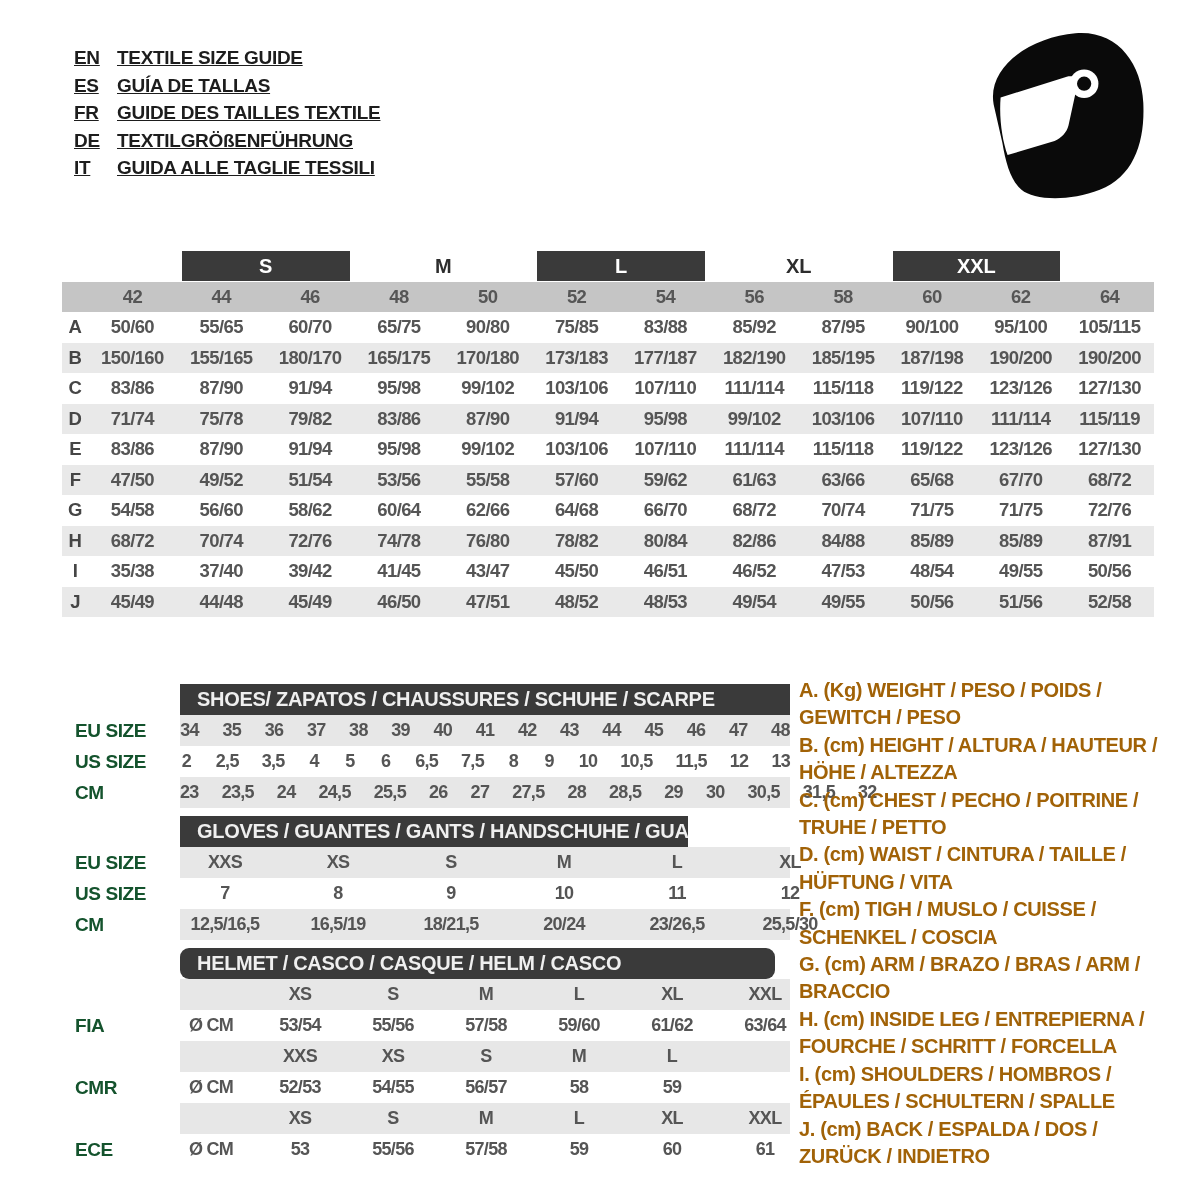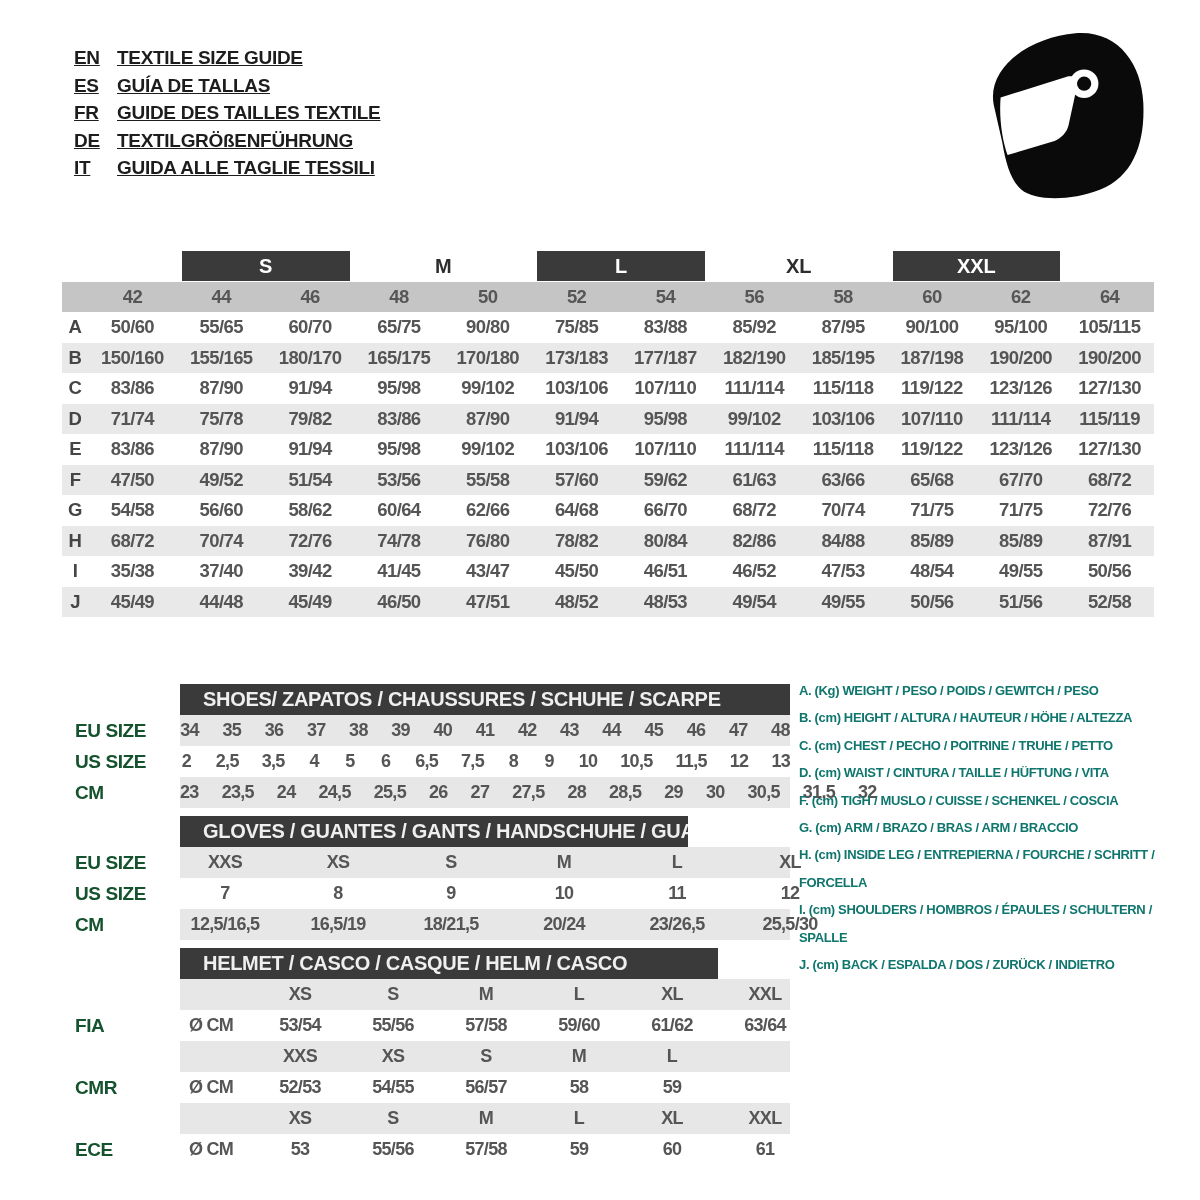--- a/index.html
+++ b/index.html
@@ -32,40 +32,40 @@
   .t-cell { display:flex; align-items:center; justify-content:center;
             font-size:18.5px; font-weight:700; color:#555; letter-spacing:-0.6px; }
   .num-row .t-cell { color:#565656; }
   .data-row { height:30.5px; }
   .data-row.shaded { background:#e9e9e9; }
   .row-label { color:#454545; }
 
   
   .bottom-left { position:absolute; left:60px; top:684px; width:732px; }
   .sec-title { height:31px; background:#3a3a3a; color:#efefef; margin-left:120px;
-               display:flex; align-items:center; padding-left:23px;
+               display:flex; align-items:center; padding-left:17px;
                font-size:20px; font-weight:700; letter-spacing:-0.3px; white-space:nowrap; overflow:hidden; }
   .sec-title.w-shoes { width:610px; }
   .sec-title.w-gloves { width:508px; }
-  .sec-title.w-helmet { width:538px; }
+  .sec-title.w-helmet { width:595px;border-radius:9px; }
   .b-row { display:grid; grid-template-columns:120px 610px; height:31px; }
   .b-label { display:flex; align-items:center; padding-left:15px;
              font-size:19px; font-weight:700; color:#14532d; letter-spacing:-0.4px; }
   .b-data { display:grid; height:100%;gap:23px; }
   .b-data.shaded { background:#e7e7e7; }
   .cols-shoes { grid-template-columns:repeat(15,1fr); }
   .cols-gloves { grid-template-columns:repeat(6,90px) 1fr; }
   .cols-helmet { grid-template-columns:62px repeat(6,70px) 1fr; }
   .b-cell { display:flex; align-items:center; justify-content:center;
             font-size:18px; font-weight:700; color:#555; letter-spacing:-0.7px; }
   .gap-s { height:8px; }
 
   
   .legend { position:absolute; left:799px; top:677px; width:384px; }
-  .legend-item { font-size:13px; font-weight:700; color:#0f766e; line-height:27.4px;
+  .legend-item { font-size:20px; font-weight:700; color:#a16207; line-height:27.4px;
                  letter-spacing:-0.35px; }
 </style>
 </head>
 <body>
 
 <div class="page">
 
   <div class="lang-header">
       <div class="lang-row">
         <span class="lang-code">EN</span>

